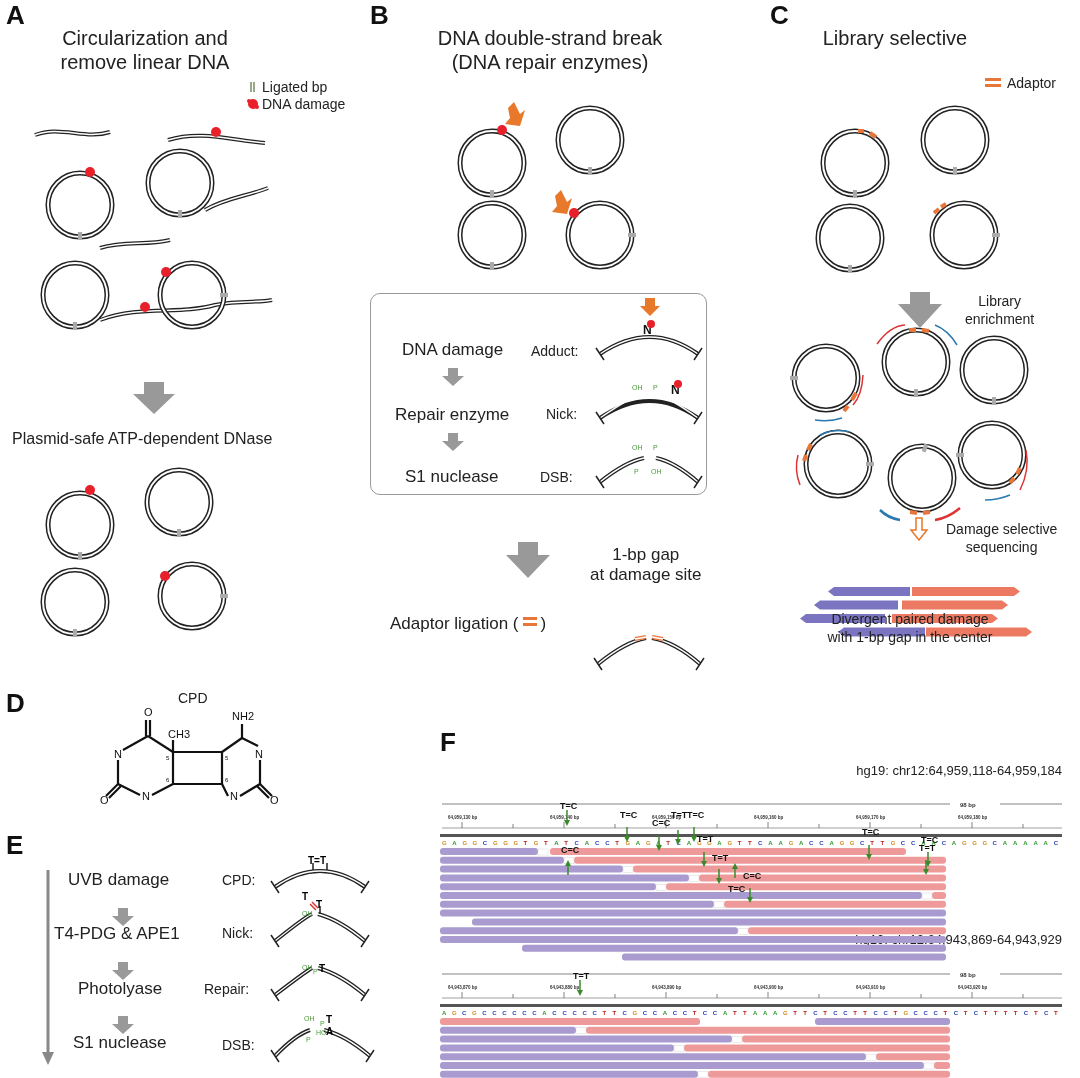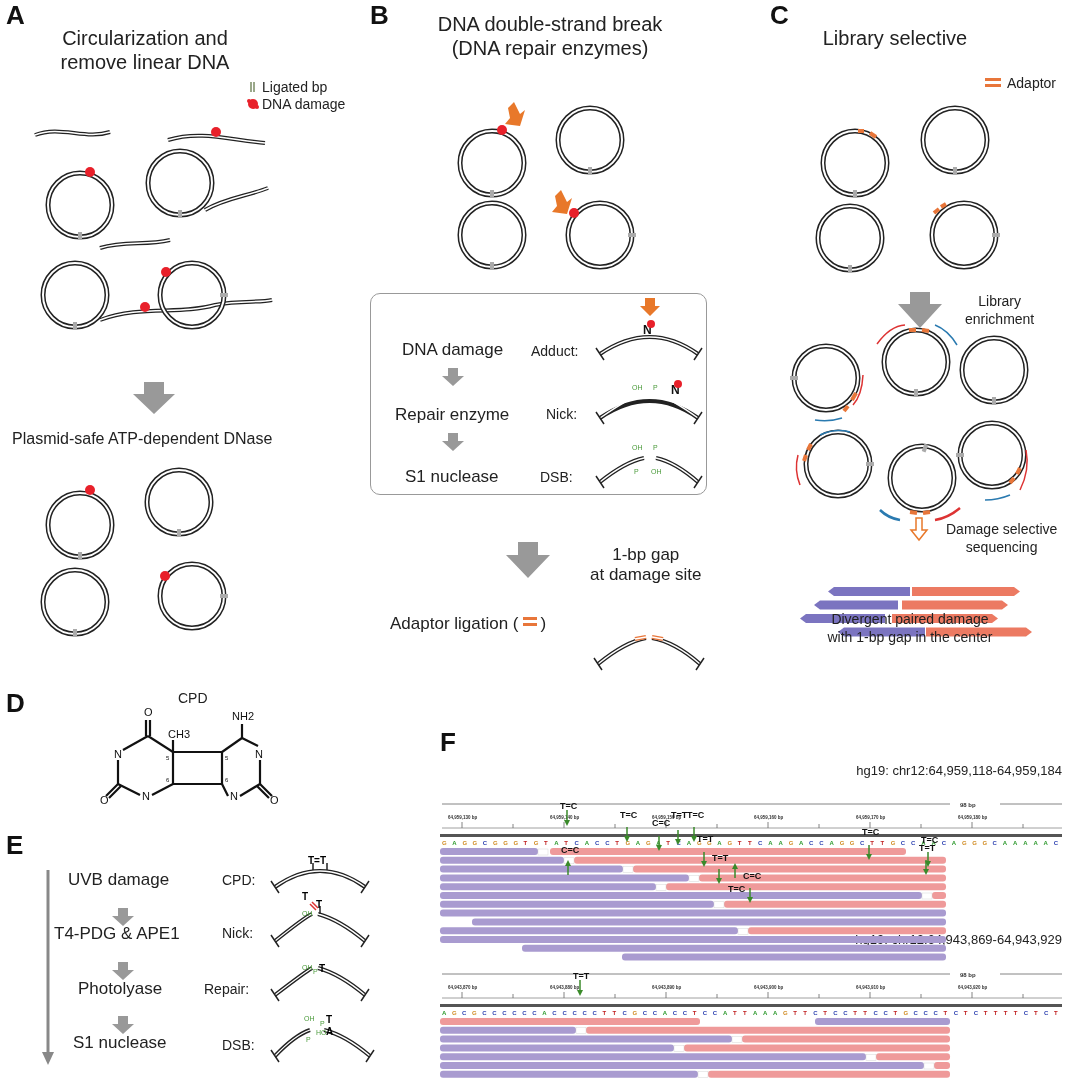--- a/index.html
+++ b/index.html
@@ -82,21 +82,21 @@
   <rect x="177" y="529" width="4" height="8" fill="#aaa"></rect>
   <use href="#ring" x="75" y="602"></use>
   <rect x="73" y="629" width="4" height="8" fill="#aaa"></rect>
   <use href="#ring" x="192" y="596"></use>
   <rect x="220" y="594" width="8" height="4" fill="#aaa"></rect>
   <circle cx="165" cy="576" r="5" fill="#e8202a"></circle>
 </svg>
 <div class="txt" style="left:0px;top:430px;font-size:16px;margin-left:12px;">Plasmid-safe ATP-dependent DNase</div>
 
 <div class="plabel" style="left:370px;top:0px;">B</div>
-<div class="title" style="left:390px;top:12px;width:320px;">
+<div class="title" style="left:390px;top:26px;width:320px;">
   <div>DNA double-strand break</div>
   <div>(DNA repair enzymes)</div>
 </div>
 <svg width="360" height="300" style="left:360px;top:0;">
   <use href="#ring" x="132" y="163"></use>
   <rect x="130" y="190" width="4" height="8" fill="#aaa"></rect>
   <circle cx="142" cy="130" r="5" fill="#e8202a"></circle>
   <polygon points="148,108 154,102 160,114 165,110 160,126 145,124 150,118" fill="#e8782a"></polygon>
   <use href="#ring" x="230" y="140"></use>
   <rect x="228" y="167" width="4" height="8" fill="#aaa"></rect>

